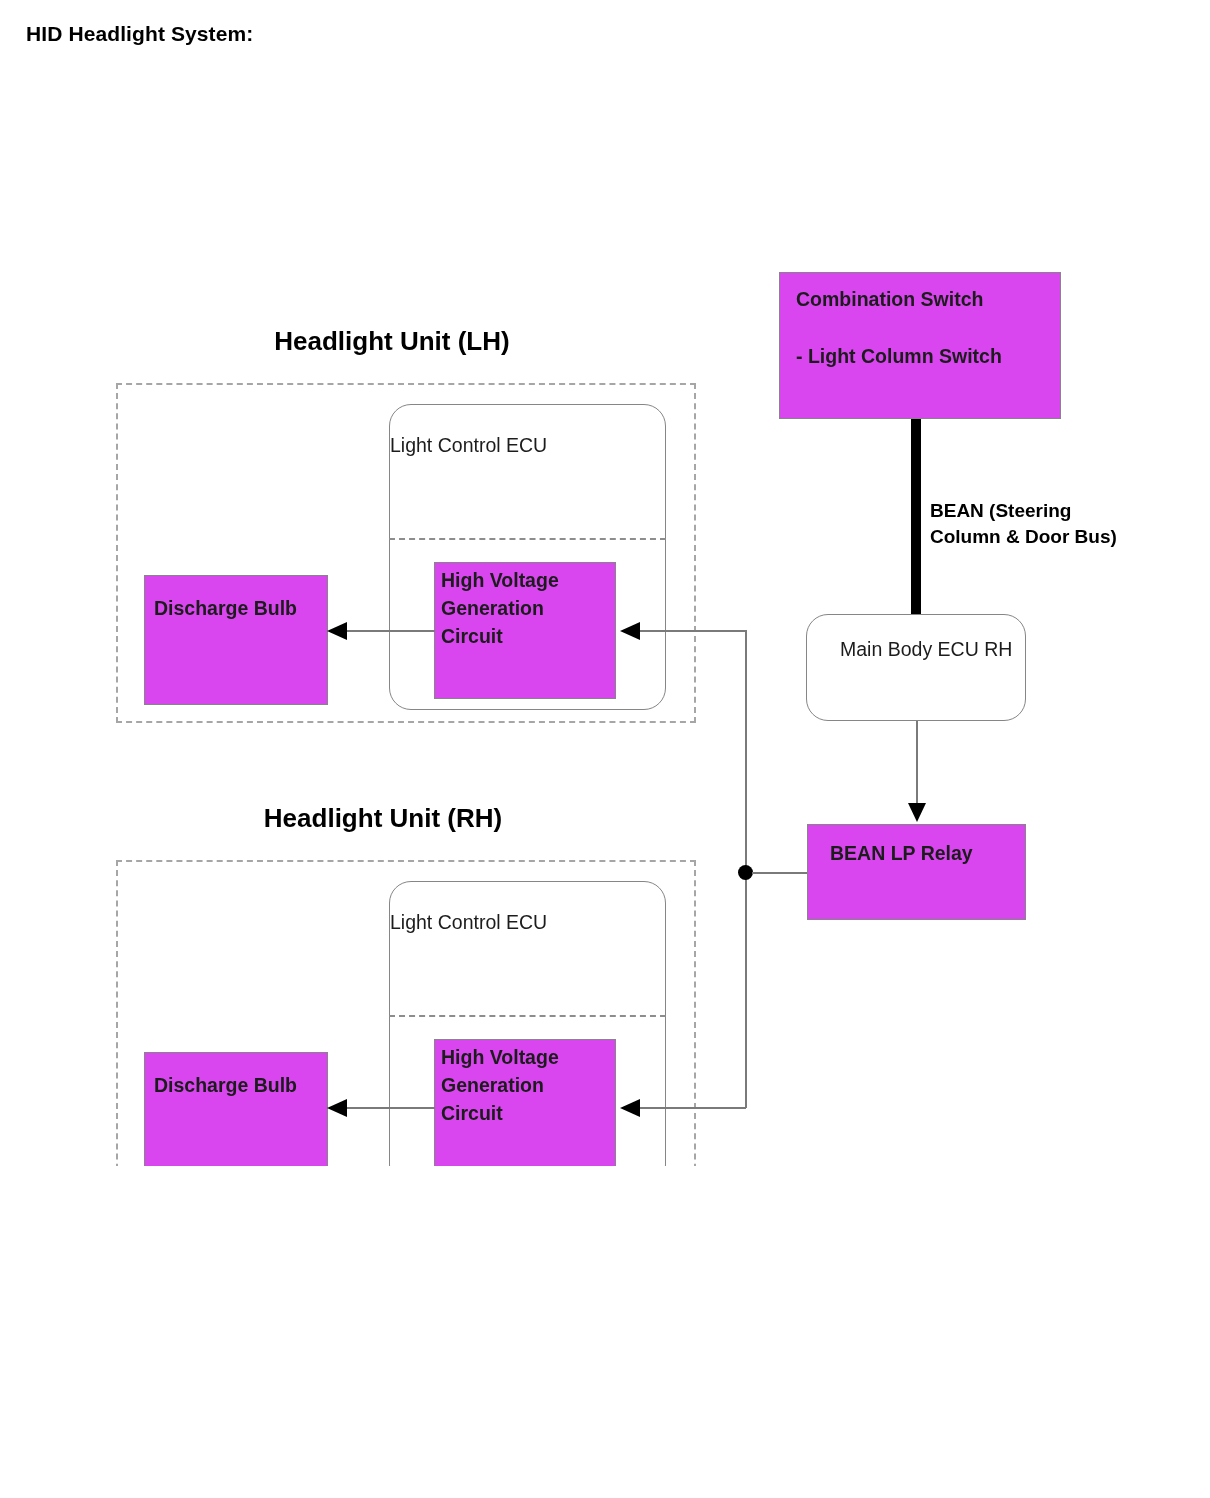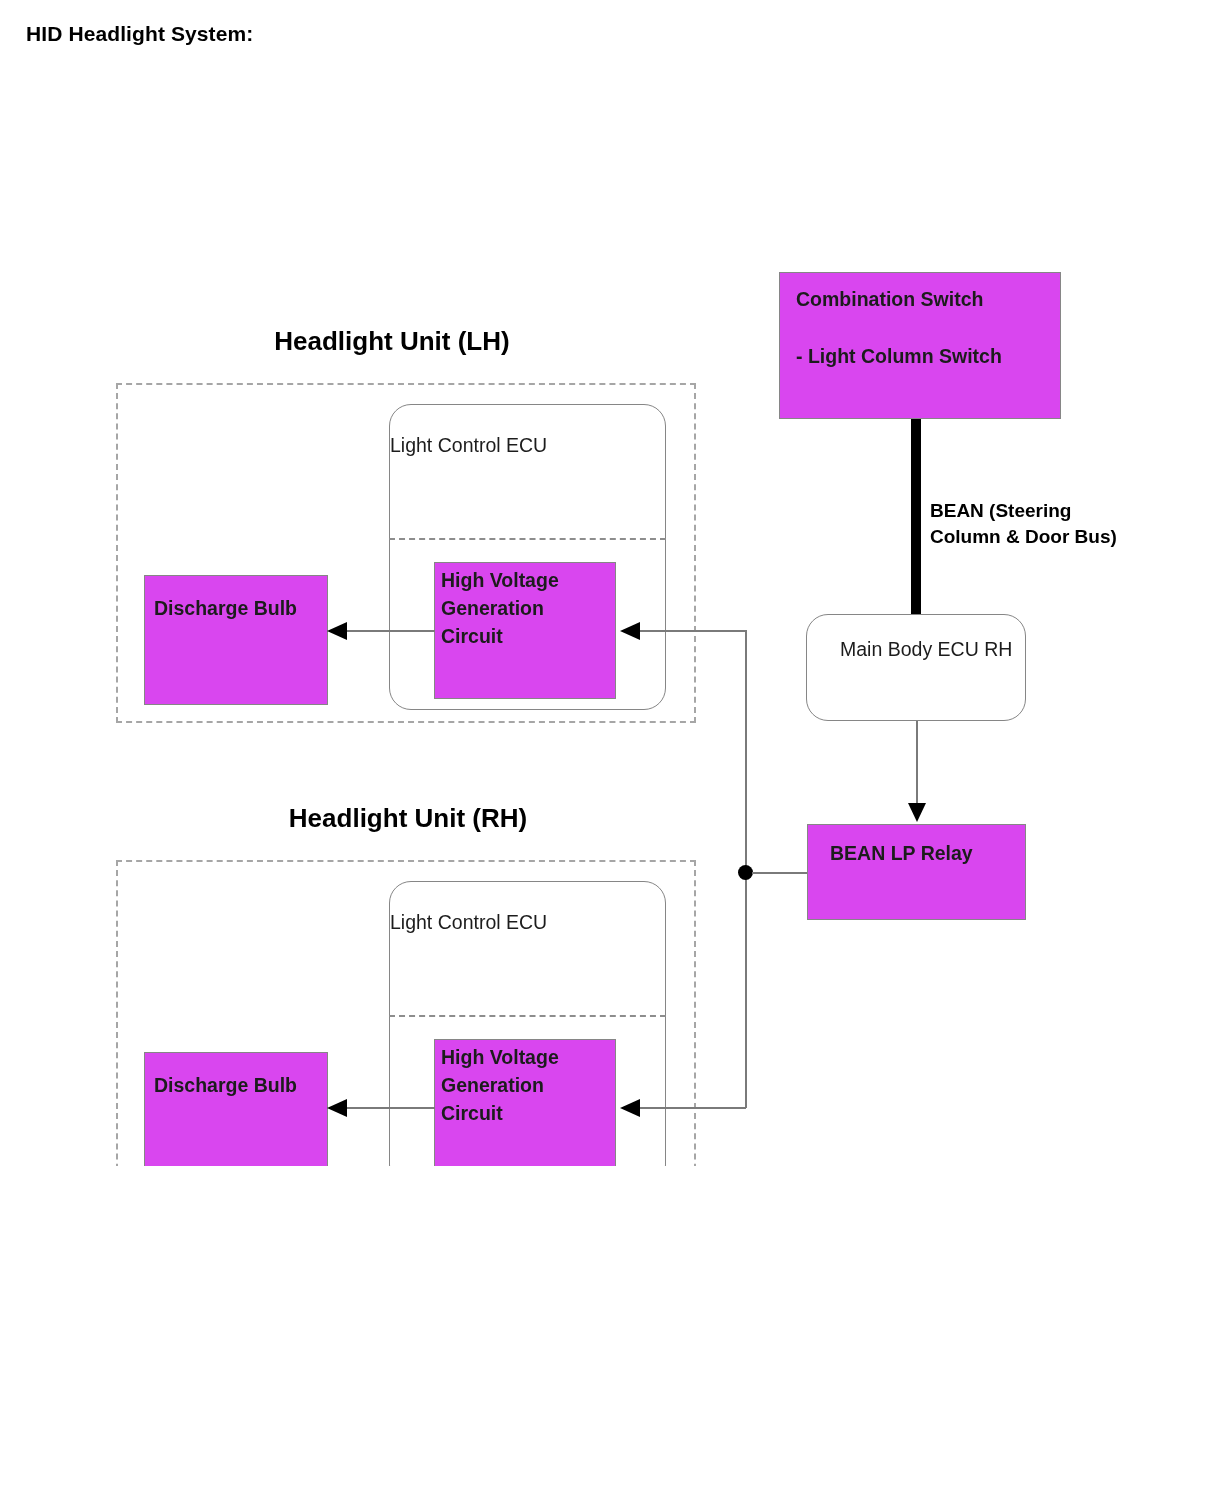--- a/index.html
+++ b/index.html
@@ -153,21 +153,21 @@
   <div class="abs rect-node" style="left:144px; top:575px; width:184px; height:130px;">
     <div class="node-label label-left-top" style="position:absolute; left:9px; top:18px;">Discharge Bulb</div>
   </div>
 
   <div class="abs line-h" style="left:345px; top:630px; width:90px;"></div>
   <div class="abs arrow-left" style="left:327px; top:622px;"></div>
 
   <div class="abs line-h" style="left:638px; top:630px; width:108px;"></div>
   <div class="abs arrow-left" style="left:620px; top:622px;"></div>
 
-  <div class="abs group-title" style="left:258px; top:803px; width:300px;">Headlight Unit (RH)</div>
+  <div class="abs group-title" style="left:233px; top:803px; width:300px;">Headlight Unit (RH)</div>
 
   <div class="abs unit-box" style="left:116px; top:860px; width:580px; height:340px;"></div>
 
   <div class="abs round-node" style="left:389px; top:881px; width:277px; height:306px;">
     <div class="node-label label-center-top" style="position:absolute; left:0; top:26px;">Light Control ECU</div>
     <div class="ecu-divider" style="position:absolute; left:-1px; top:133px; width:277px;"></div>
   </div>
 
   <div class="abs rect-node" style="left:434px; top:1039px; width:182px; height:137px;">
     <div class="node-label label-left-top" style="position:absolute; left:6px; top:3px;">High Voltage

